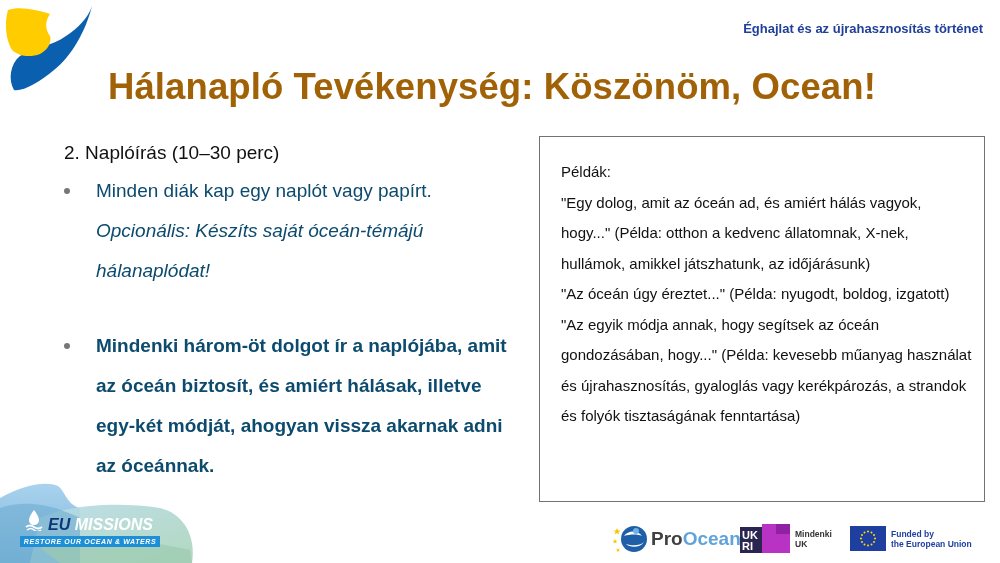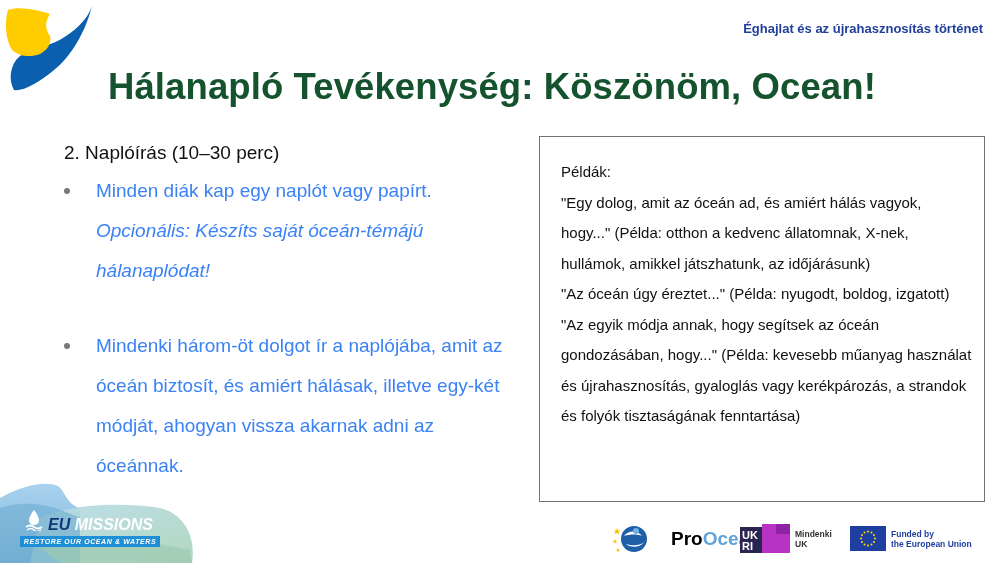--- a/index.html
+++ b/index.html
@@ -8,36 +8,36 @@
 
   .corner-logo { position: absolute; left: 0; top: 0; width: 100px; height: 100px; }
 
   .series-title {
     position: absolute; right: 17px; top: 21px;
     font-size: 13px; font-weight: bold; color: #1f3f9a;
   }
 
   .slide-title {
     position: absolute; left: 108px; top: 66px;
-    font-size: 36.5px; font-weight: bold; color: #14532d;
+    font-size: 36.5px; font-weight: bold; color: #a16207;
     letter-spacing: 0.1px; white-space: nowrap;
   }
 
   .left-col { position: absolute; left: 64px; top: 138px; width: 460px; }
   .section-heading { font-size: 19px; line-height: 30px; color: #111; }
   .bullet {
     position: relative; padding-left: 32px;
-    font-size: 19px; line-height: 40px; color: #3b82f6;
+    font-size: 19px; line-height: 40px; color: #0c4a6e;
   }
   .bullet .dot {
     position: absolute; left: 0; top: 17px; width: 6px; height: 6px;
     border-radius: 50%; background: #777;
   }
   .bullet1 { margin-top: 3px; }
-  .bullet2 { margin-top: 35px; }
+  .bullet2 { margin-top: 35px; font-weight: bold; }
   .italic { font-style: italic; }
 
   .examples-box {
     position: absolute; left: 539px; top: 136px; width: 446px; height: 366px;
     border: 1px solid #737373; background: #fff;
     padding: 20px 12px 0 21px;
   }
   .examples-box p { font-size: 15px; line-height: 30.5px; color: #111; }
 
   .eu-missions { position: absolute; left: 0; top: 478px; width: 200px; height: 85px; font-style: italic; }
@@ -129,21 +129,21 @@
     <svg width="36" height="34" viewBox="0 0 36 34" style="position:absolute;left:0;top:0;">
       <circle cx="22" cy="17" r="13" fill="#1e5fa8"></circle>
       <path d="M12,14 C16,8 26,8 30,14 C26,12 18,12 12,14 Z" fill="#fff"></path>
       <path d="M14,22 C18,26 28,26 32,20 C28,24 20,24 14,22 Z" fill="#fff"></path>
       <circle cx="24" cy="9" r="3" fill="#6fb3e6"></circle>
       <polygon points="5,6 6,8.5 8.5,8.5 6.5,10 7.3,12.5 5,11 2.7,12.5 3.5,10 1.5,8.5 4,8.5" fill="#f5c400"></polygon>
       <polygon points="3,17 3.7,18.7 5.5,18.7 4,19.8 4.6,21.5 3,20.4 1.4,21.5 2,19.8 0.5,18.7 2.3,18.7" fill="#f5c400"></polygon>
       <polygon points="6,26 6.6,27.5 8.2,27.5 6.9,28.5 7.4,30 6,29 4.6,30 5.1,28.5 3.8,27.5 5.4,27.5" fill="#f5c400"></polygon>
     </svg>
     <div class="probleu-text">
-      <span style="color:#000000;margin-left:20px;">Pro</span><span>Ocean</span>
+      <span style="color:#404040;">Pro</span><span>Ocean</span>
     </div>
   </div>
 
   <div class="ukri">
     <svg width="54" height="34" viewBox="0 0 54 34" style="position:absolute;left:0;top:0;">
       <rect x="0" y="5" width="22" height="26" fill="#2a2550"></rect>
       <rect x="22" y="2" width="28" height="29" fill="#b832c4"></rect>
       <rect x="36" y="2" width="14" height="10" fill="#8f22a4"></rect>
       <text x="2" y="17" font-family="Liberation Sans, sans-serif" font-size="11" font-weight="bold" fill="#fff">UK</text>
       <text x="2" y="28" font-family="Liberation Sans, sans-serif" font-size="11" font-weight="bold" fill="#fff">RI</text>

